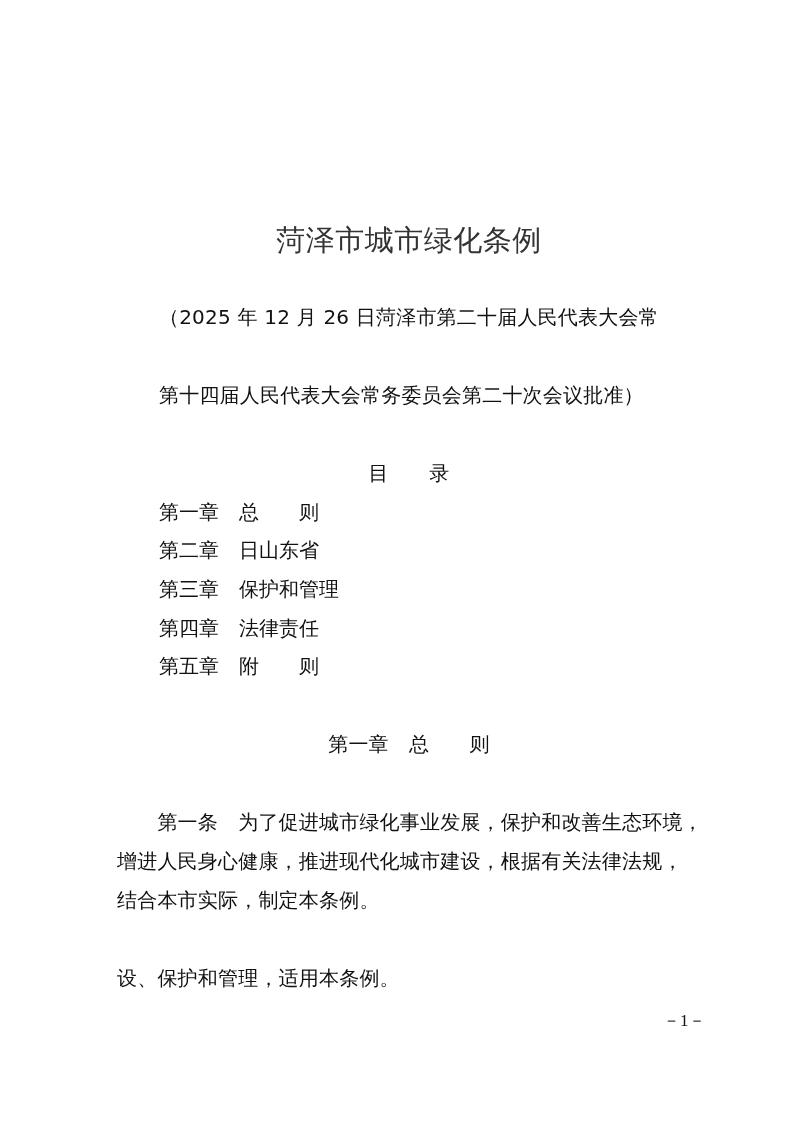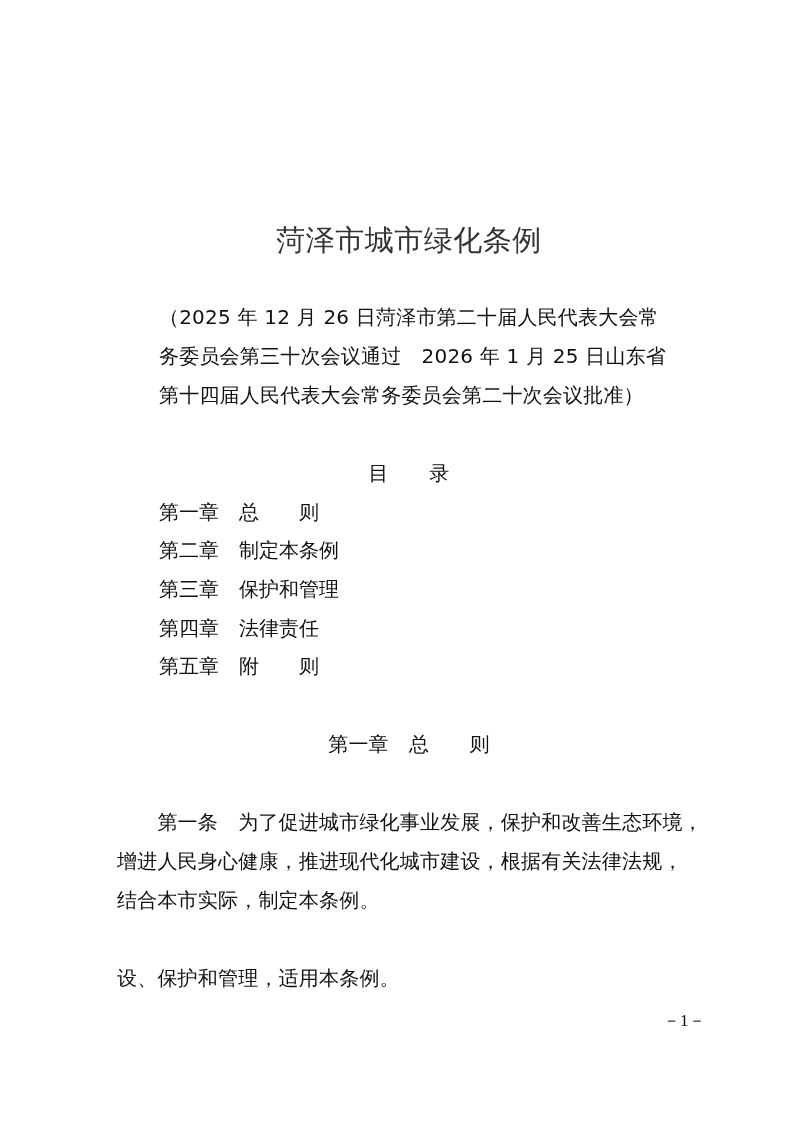--- a/index.html
+++ b/index.html
@@ -58,27 +58,26 @@
     }
   </style>
 </head>
 <body>
 
 <div class="page">
 
   <div class="title">菏泽市城市绿化条例</div>
 
   <div class="line" style="left:150px; top:305px;text-align:center;">（2025 年 12 月 26 日菏泽市第二十届人民代表大会常</div>
-  <div class="line" style="left:150px; top:344px;">务委员会第三十次会议通过　2026 年 1 月 25 日山东省</div>
   <div class="line" style="left:150px; top:383px;">第十四届人民代表大会常务委员会第二十次会议批准）</div>
 
   <div class="line center" style="top:461px;">目　　录</div>
 
   <div class="toc-item" style="top:500px;">第一章　总　　则</div>
-  <div class="toc-item" style="top:538px;">第二章　制定本条例</div>
+  <div class="toc-item" style="top:538px;">第二章　日山东省</div>
   <div class="toc-item" style="top:577px;">第三章　保护和管理</div>
   <div class="toc-item" style="top:616px;text-align:right;">第四章　法律责任</div>
   <div class="toc-item" style="top:654px;">第五章　附　　则</div>
 
   <div class="line center" style="top:732px;">第一章　总　　则</div>
 
   <div class="line" style="left:108px; top:810px;">　　第一条　为了促进城市绿化事业发展，保护和改善生态环境，</div>
   <div class="line" style="left:108px; top:888px;">结合本市实际，制定本条例。</div>
   <div class="line" style="left:108px; top:849px;">增进人民身心健康，推进现代化城市建设，根据有关法律法规，</div>
 

